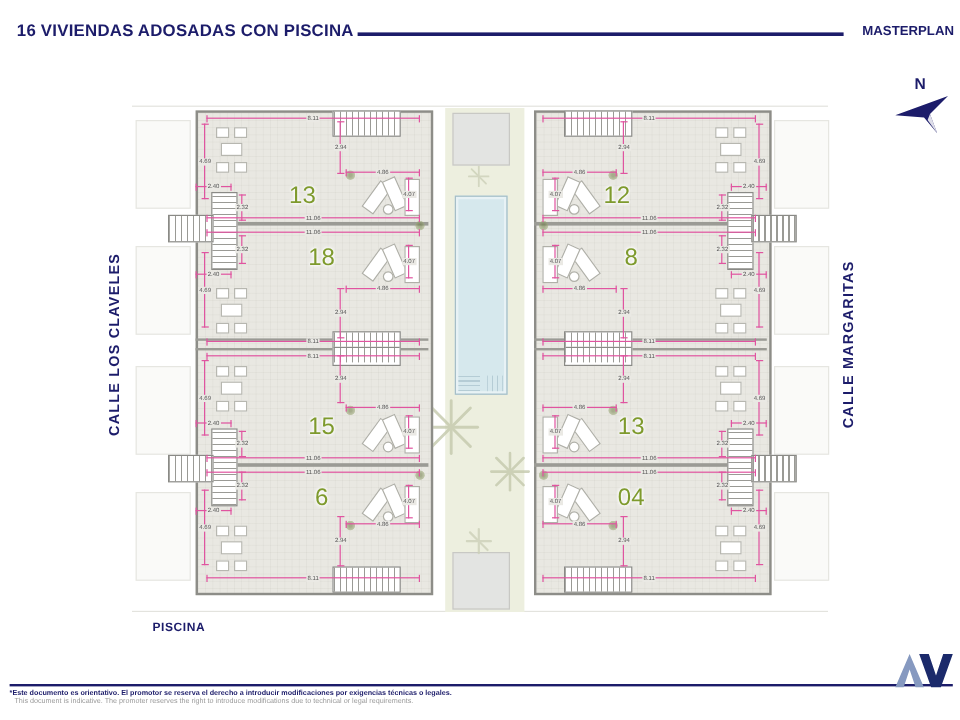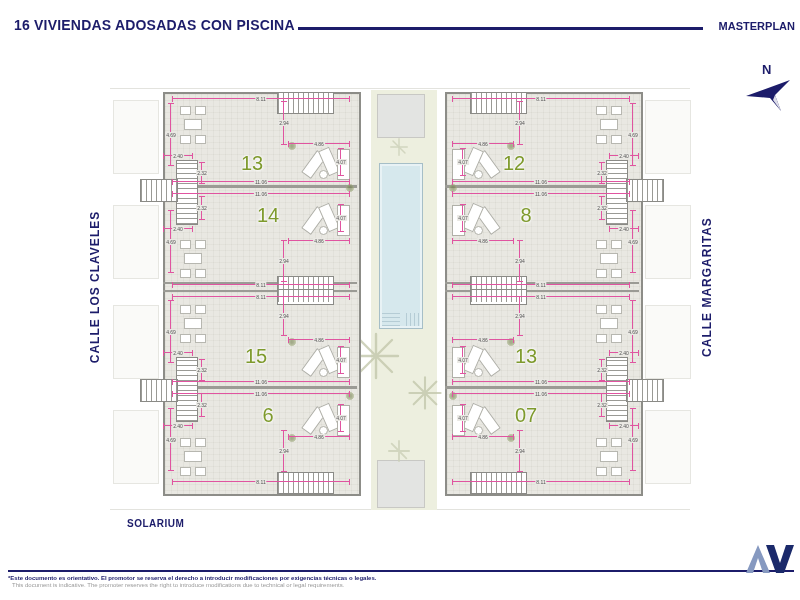--- a/index.html
+++ b/index.html
@@ -302,27 +302,27 @@
   <div class="abs plant" style="left:288px;top:338px"></div>
   <div class="abs plant" style="left:288px;top:434px"></div>
   <div class="abs plant" style="left:346px;top:392px"></div>
   <div class="abs plant" style="left:507px;top:142px"></div>
   <div class="abs plant" style="left:449px;top:184px"></div>
   <div class="abs plant" style="left:507px;top:338px"></div>
   <div class="abs plant" style="left:507px;top:434px"></div>
   <div class="abs plant" style="left:449px;top:392px"></div>
 
   <div class="abs unum" style="left:230px;top:152px">13</div>
-  <div class="abs unum" style="left:246px;top:204px">14</div>
-  <div class="abs unum" style="left:234px;top:345px">15</div>
+  <div class="abs unum" style="left:246px;top:204px">18</div>
+  <div class="abs unum" style="left:246px;top:345px">15</div>
   <div class="abs unum" style="left:246px;top:404px">6</div>
   <div class="abs unum" style="left:492px;top:152px">12</div>
   <div class="abs unum" style="left:504px;top:204px">8</div>
   <div class="abs unum" style="left:504px;top:345px">13</div>
-  <div class="abs unum" style="left:504px;top:404px">07</div>
+  <div class="abs unum" style="left:504px;top:404px">04</div>
 
   <div class="hd" style="left:172px;top:98px;width:178px">
       <i>8.11</i>
     </div>
   <div class="hd" style="left:172px;top:284px;width:178px">
       <i>8.11</i>
     </div>
   <div class="hd" style="left:172px;top:296px;width:178px">
       <i>8.11</i>
     </div>
@@ -504,21 +504,21 @@
   <div class="vd" style="left:601px;top:196px;height:24px">
       <i>2.32</i>
     </div>
   <div class="vd" style="left:601px;top:359px;height:22px">
       <i>2.32</i>
     </div>
   <div class="vd" style="left:601px;top:393px;height:24px">
       <i>2.32</i>
     </div>
 
-  <div class="abs solarium">SOLARIUM</div>
+  <div class="abs solarium">PISCINA</div>
 
   <div class="abs fline"></div>
   <div class="abs fes">*Este documento es orientativo. El promotor se reserva el derecho a introducir modificaciones por exigencias técnicas o legales.</div>
   <div class="abs fen">This document is indicative. The promoter reserves the right to introduce modifications due to technical or legal requirements.</div>
   <svg class="abs" style="left:744px;top:543px" width="52" height="30" viewBox="0 0 52 30">
     <polygon points="2,30 14,2 26,30 19,30 14,15 9,30" fill="#8699c0"></polygon>
     <polygon points="22,2 32,30 40,30 50,2 42,2 36,20 30,2" fill="#1b2a6b"></polygon>
   </svg>
 
 </div>

